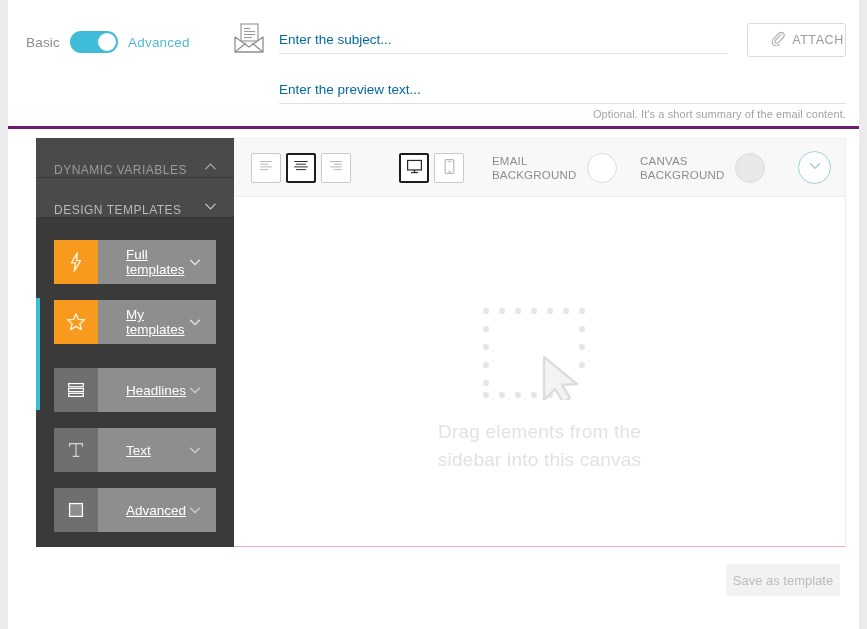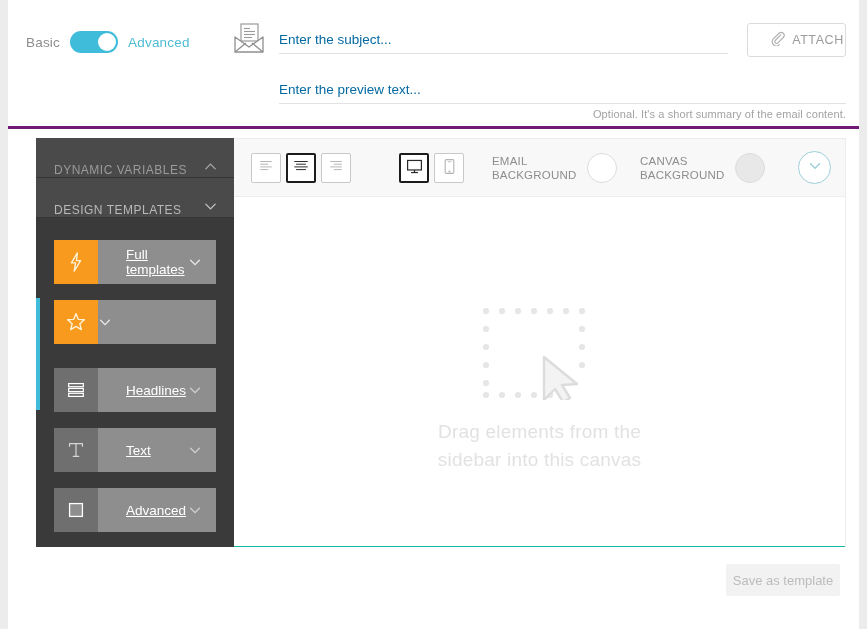--- a/index.html
+++ b/index.html
@@ -137,21 +137,21 @@
     left: 0; top: 80px;
     width: 4px; height: 112px;
     background: #3fbcd9;
   }
 
   
   .canvas-panel {
     position: absolute;
     left: 226px; top: 138px;
     width: 612px; height: 486px;
-    background: #14b8a6;
+    background: #f9a8d4;
     border: 1px solid #ededed;
     border-left: none;
   }
 
   .toolbar {
     position: relative;
     height: 58px;
     background: #f8f8f8;
     border-bottom: 1px solid #ededed;
   }
@@ -304,20 +304,21 @@
           </svg>
         </span>
       </div>
 
       <div class="tpl-item">
         <div class="tpl-icon orange">
           <svg viewBox="0 0 24 24" width="22" height="22">
             <path d="M12 3 L14.6 9.2 L21.2 9.6 L16.2 13.9 L17.8 20.3 L12 16.8 L6.2 20.3 L7.8 13.9 L2.8 9.6 L9.4 9.2 Z" fill="none" stroke="#fff3d8" stroke-width="1.5" stroke-linejoin="round"></path>
           </svg>
         </div>
+        <span class="tpl-name">My templates</span>
         <span class="tpl-chev">
           <svg viewBox="0 0 16 16" width="14" height="14">
             <path d="M3 6 L8 11 L13 6" fill="none" stroke="#e8e8e8" stroke-width="1.5" stroke-linecap="round"></path>
           </svg>
         </span>
       </div>
 
       <div class="tpl-item" style="margin-top:24px;">
         <div class="tpl-icon grey">
           <svg viewBox="0 0 24 24" width="22" height="22">

